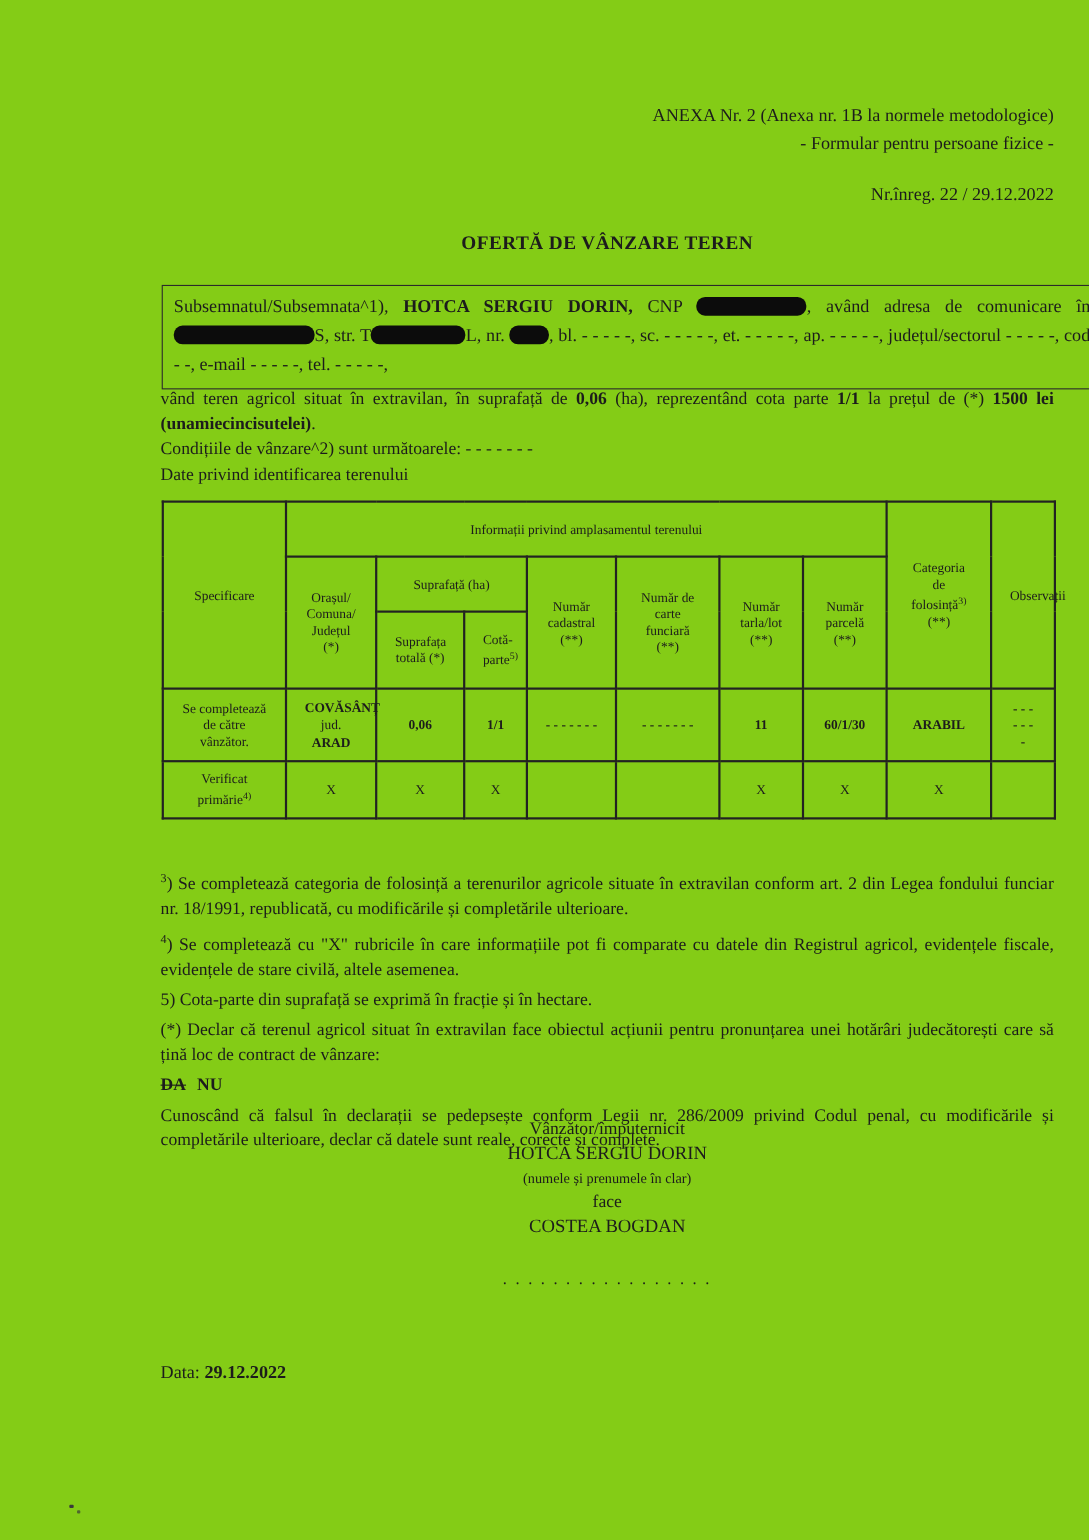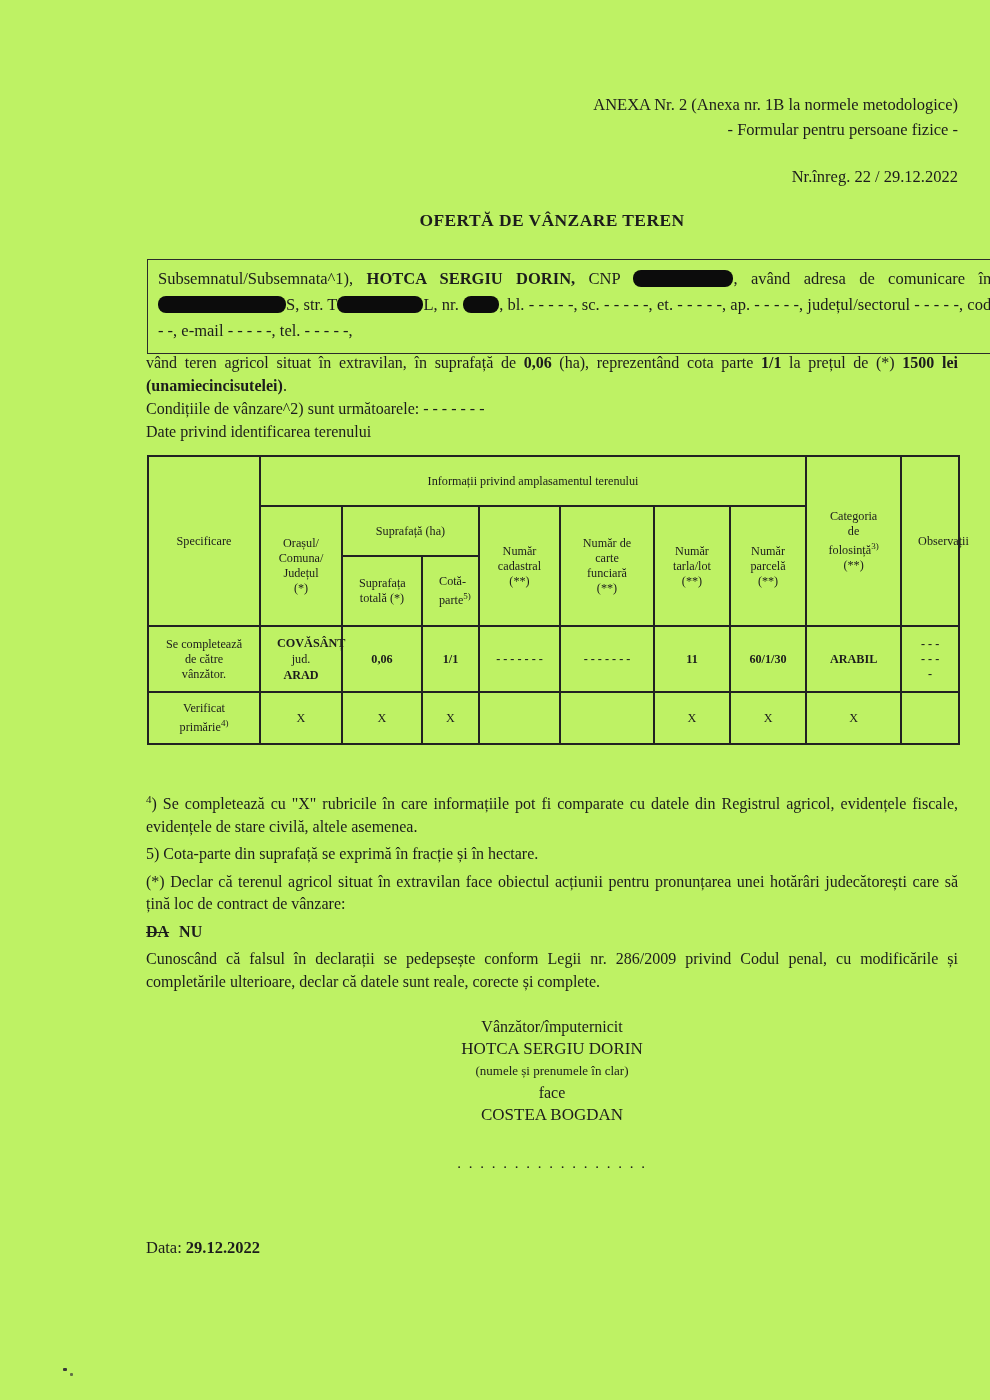--- a/index.html
+++ b/index.html
@@ -1,18 +1,18 @@
 <!DOCTYPE html>
 <html><head>
 <meta charset="utf-8">
 <style>
   html,body { margin:0; padding:0; background:#e8e8e8; }
   .page {
     position:relative; width:990px; height:1400px; margin:0 auto;
-    background:#bef264; overflow:hidden;
+    background:#84cc16; overflow:hidden;
     font-family:"Liberation Serif","DejaVu Serif",serif;
     color:#1c1c1c;
   }
   .abs { position:absolute; }
 
   .annex-hdr { top:92px; right:32px; text-align:right; font-size:16.5px; line-height:25px; }
   .reg-line  { top:167px; right:32px; font-size:16.5px; }
   .doc-title { top:210px; left:146px; width:812px; text-align:center;
                font-weight:bold; font-size:17.5px; letter-spacing:0.4px; }
 
@@ -145,20 +145,21 @@
       <td class="xcell"></td>
       <td class="xcell">X</td>
       <td class="xcell">X</td>
       <td class="xcell">X</td>
       <td class="xcell"></td>
     </tr>
   </tbody>
     </table>
 
   <div class="abs fnotes">
+    <p><sup>3</sup><span>) Se completează categoria de folosință a terenurilor agricole situate în extravilan conform art. 2 din Legea fondului funciar nr. 18/1991, republicată, cu modificările și completările ulterioare.</span></p>
     <p><sup>4</sup><span>) Se completează cu "X" rubricile în care informațiile pot fi comparate cu datele din Registrul agricol, evidențele fiscale, evidențele de stare civilă, altele asemenea.</span></p>
     <p>5) Cota-parte din suprafață se exprimă în fracție și în hectare.</p>
     <p>(*) Declar că terenul agricol situat în extravilan face obiectul acțiunii pentru pronunțarea unei hotărâri judecătorești care să țină loc de contract de vânzare:</p>
     <p class="da-nu"><span class="da-strike">DA</span><span>NU</span></p>
     <p>Cunoscând că falsul în declarații se pedepsește conform Legii nr. 286/2009 privind Codul penal, cu modificările și completările ulterioare, declar că datele sunt reale, corecte și complete.</p>
   </div>
 
   <div class="abs sig">
     <div>Vânzător/împuternicit</div>
     <div class="name">HOTCA SERGIU DORIN</div>

